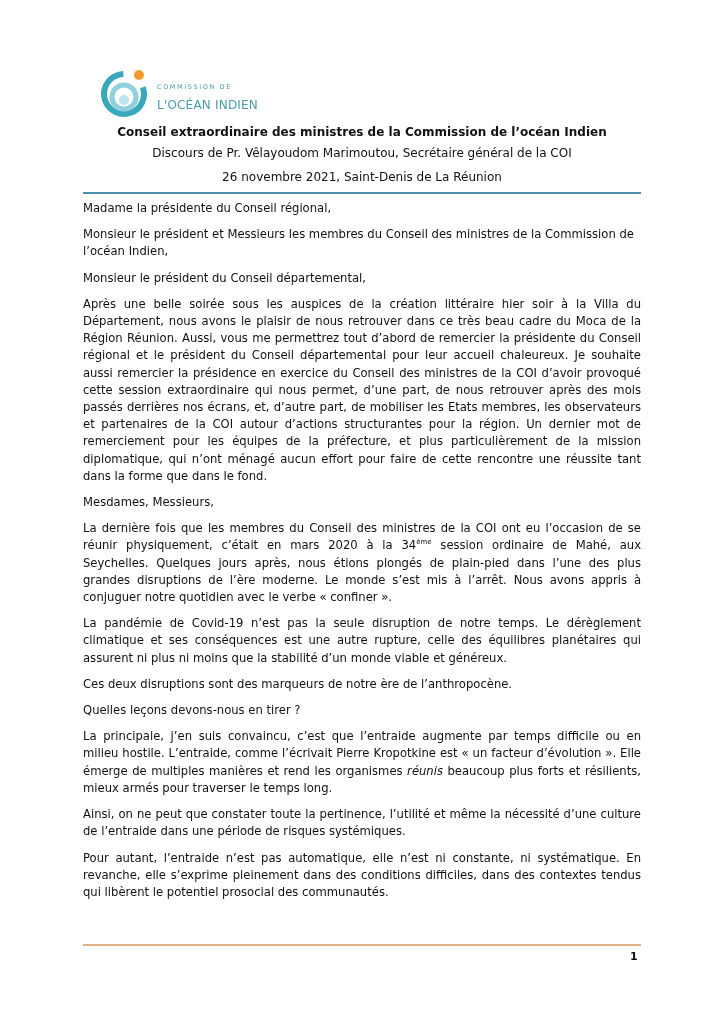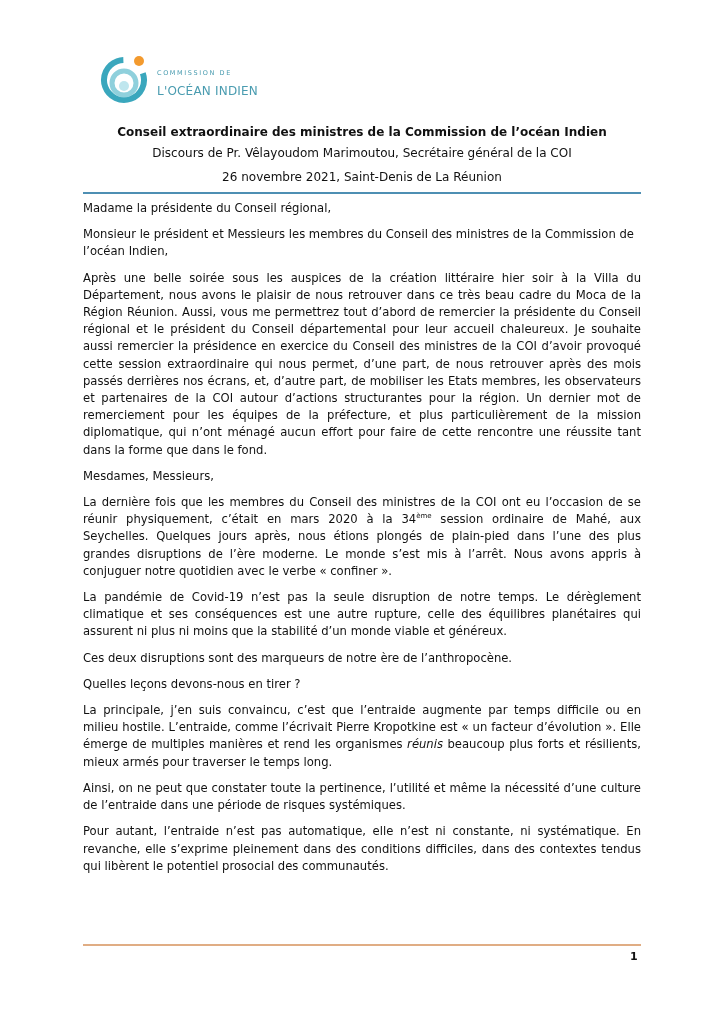--- a/index.html
+++ b/index.html
@@ -1,18 +1,18 @@
 <!DOCTYPE html>
 <html><head>
 <meta charset="utf-8">
 <style>
   html, body { margin: 0; padding: 0; background: #ffffff; }
   body { width: 724px; height: 1024px; position: relative; overflow: hidden;
          font-family: "DejaVu Sans", sans-serif; color: #111; }
-  .logo { position: absolute; left: 100px; top: 52px; width: 160px; height: 52px; }
+  .logo { position: absolute; left: 100px; top: 66px; width: 160px; height: 52px; }
   .logo svg { position: absolute; left: 0; top: 0; }
   .logo-text { position: absolute; left: 57px; top: 18px; color: #4a9cb0; line-height: 1; }
   .logo-line1 { font-size: 6.5px; letter-spacing: 1.6px; display: block; }
   .logo-line2 { font-size: 12px; letter-spacing: 0.2px; display: block; margin-top: 8px; }
   .header { position: absolute; left: 83px; width: 558px; text-align: center; font-size: 12px; }
   .h-title { top: 125px; font-weight: bold; }
   .h-sub { top: 146px; }
   .h-date { top: 170px; }
   .rule-top { position: absolute; left: 83px; top: 192px; width: 558px; height: 2px; background: #4e8fb3; }
   .body-text { position: absolute; left: 83px; top: 200px; width: 558px;
@@ -41,20 +41,21 @@
 
 <div class="header h-title">Conseil extraordinaire des ministres de la Commission de l’océan Indien</div>
 <div class="header h-sub">Discours de Pr. Vêlayoudom Marimoutou, Secrétaire général de la COI</div>
 <div class="header h-date">26 novembre 2021, Saint-Denis de La Réunion</div>
 
 <div class="rule-top"></div>
 
 <div class="body-text">
   <p class="left">Madame la présidente du Conseil régional,</p>
   <p class="left">Monsieur le président et Messieurs les membres du Conseil des ministres de la Commission de l’océan Indien,</p>
+  <p class="left">Monsieur le président du Conseil départemental,</p>
   <p>Après une belle soirée sous les auspices de la création littéraire hier soir à la Villa du Département, nous avons le plaisir de nous retrouver dans ce très beau cadre du Moca de la Région Réunion. Aussi, vous me permettrez tout d’abord de remercier la présidente du Conseil régional et le président du Conseil départemental pour leur accueil chaleureux. Je souhaite aussi remercier la présidence en exercice du Conseil des ministres de la COI d’avoir provoqué cette session extraordinaire qui nous permet, d’une part, de nous retrouver après des mois passés derrières nos écrans, et, d’autre part, de mobiliser les Etats membres, les observateurs et partenaires de la COI autour d’actions structurantes pour la région. Un dernier mot de remerciement pour les équipes de la préfecture, et plus particulièrement de la mission diplomatique, qui n’ont ménagé aucun effort pour faire de cette rencontre une réussite tant dans la forme que dans le fond.</p>
   <p class="left">Mesdames, Messieurs,</p>
   <p><span>La dernière fois que les membres du Conseil des ministres de la COI ont eu l’occasion de se réunir physiquement, c’était en mars 2020 à la 34</span><sup>ème</sup><span> session ordinaire de Mahé, aux Seychelles. Quelques jours après, nous étions plongés de plain-pied dans l’une des plus grandes disruptions de l’ère moderne. Le monde s’est mis à l’arrêt. Nous avons appris à conjuguer notre quotidien avec le verbe « confiner ».</span></p>
   <p>La pandémie de Covid-19 n’est pas la seule disruption de notre temps. Le dérèglement climatique et ses conséquences est une autre rupture, celle des équilibres planétaires qui assurent ni plus ni moins que la stabilité d’un monde viable et généreux.</p>
   <p class="left">Ces deux disruptions sont des marqueurs de notre ère de l’anthropocène.</p>
   <p class="left">Quelles leçons devons-nous en tirer ?</p>
   <p><span>La principale, j’en suis convaincu, c’est que l’entraide augmente par temps difficile ou en milieu hostile. L’entraide, comme l’écrivait Pierre Kropotkine est « un facteur d’évolution ». Elle émerge de multiples manières et rend les organismes </span><em>réunis</em><span> beaucoup plus forts et résilients, mieux armés pour traverser le temps long.</span></p>
   <p>Ainsi, on ne peut que constater toute la pertinence, l’utilité et même la nécessité d’une culture de l’entraide dans une période de risques systémiques.</p>
   <p>Pour autant, l’entraide n’est pas automatique, elle n’est ni constante, ni systématique. En revanche, elle s’exprime pleinement dans des conditions difficiles, dans des contextes tendus qui libèrent le potentiel prosocial des communautés.</p>
 </div>

